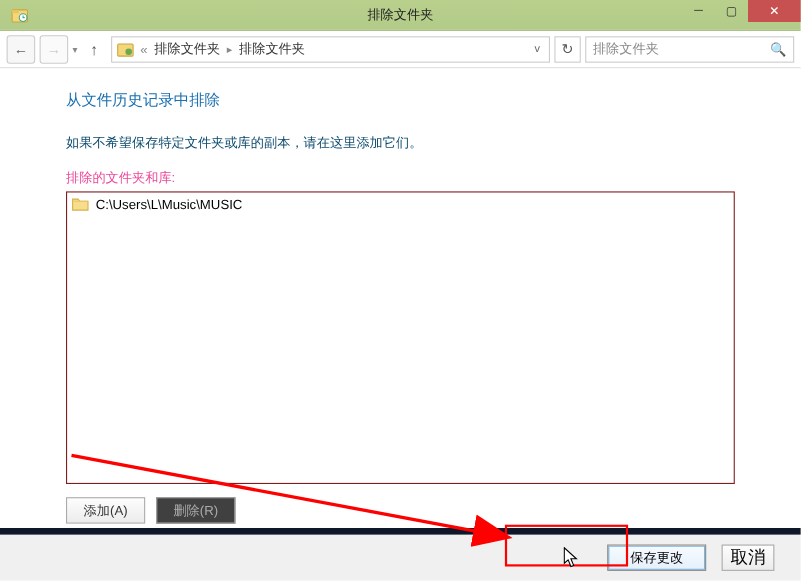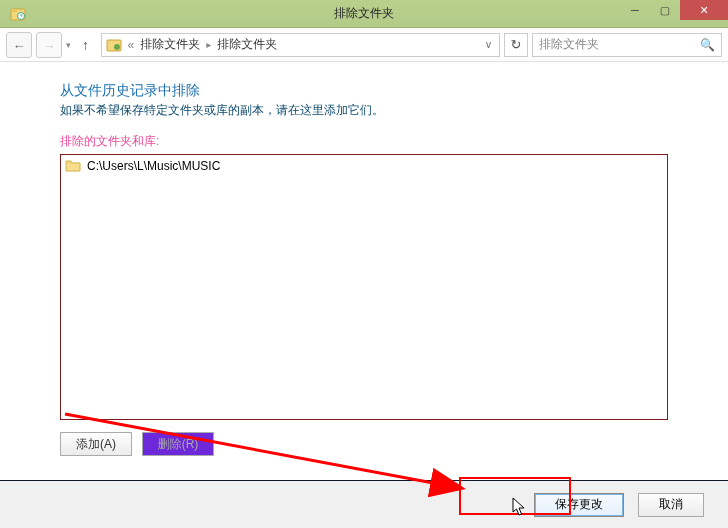--- a/index.html
+++ b/index.html
@@ -17,34 +17,34 @@
 .nav-btn.disabled { color: #ccc; background: #fafafa; }
 .nav-up { width: 22px; height: 22px; border: none; background: transparent; display: flex; align-items: center; justify-content: center; color: #555; font-size: 14px; }
 .address-bar { flex: 1; height: 24px; border: 1px solid #ccc; display: flex; align-items: center; padding: 0 4px; gap: 6px; font-size: 12px; color: #333; }
 .address-bar .crumb-sep { color: #888; font-size: 10px; }
 .addr-dd { margin-left: auto; color: #666; font-size: 10px; padding: 0 4px; }
 .refresh-btn { width: 24px; height: 24px; border: 1px solid #ccc; display: flex; align-items: center; justify-content: center; font-size: 13px; color: #555; }
 .search-box { width: 190px; height: 24px; border: 1px solid #ccc; display: flex; align-items: center; padding: 0 6px; font-size: 12px; color: #888; position: relative; }
 .search-box .search-icon { position: absolute; right: 6px; color: #888; }
 
 .content { padding: 20px 60px 0 60px; }
-.heading { color: #1a6fb0; font-size: 14px; font-weight: normal; margin-bottom: 2px; }
+.heading { color: #1a6fb0; font-size: 14px; font-weight: normal; margin-bottom: 22px; }
 .subtext { font-size: 12px; color: #0c4a6e; margin-bottom: 14px; }
 .label { font-size: 12px; color: #ec4899; margin-bottom: 4px; }
 .listbox { width: 100%; height: 266px; border: 1px solid #7f1d1d; background: #fff; padding: 2px; overflow: auto; }
 .list-item { display: flex; align-items: center; gap: 6px; font-size: 12px; padding: 1px 2px; }
 .folder-svg { width: 16px; height: 16px; flex-shrink: 0; }
 
 .btn-row { margin-top: 12px; display: flex; gap: 10px; }
 .btn { height: 24px; min-width: 72px; border: 1px solid #aaa; background: linear-gradient(#fdfdfd,#ececec); font-size: 12px; color: #333; padding: 0 10px; cursor: pointer; }
-.btn.disabled { color: #aaa; background: #6d28d9; cursor: default; }
+.btn.disabled { color: #aaa; background: #404040; cursor: default; }
 
-.footer { position: absolute; bottom: 0; left: 0; right: 0; height: 48px; background: #f0f0f0; border-top: 1px solid #0f172a; display: flex; align-items: center; justify-content: flex-end; padding-right: 24px; gap: 14px; }
+.footer { position: absolute; bottom: 0; left: 0; right: 0; height: 48px; background: #f0f0f0; border-top: 6px solid #0f172a; display: flex; align-items: center; justify-content: flex-end; padding-right: 24px; gap: 14px; }
 .btn-primary { height: 24px; width: 90px; border: 1px solid #888; background: linear-gradient(#f7fbff,#e4f0fb); box-shadow: 0 0 0 1px #7eb4e0 inset; font-size: 12px; cursor: pointer; }
-.btn-secondary { height: 24px; width: 66px; border: 1px solid #aaa; background: linear-gradient(#fdfdfd,#ececec); font-size: 12px; cursor: pointer; }
+.btn-secondary { height: 24px; width: 48px; border: 1px solid #aaa; background: linear-gradient(#fdfdfd,#ececec); font-size: 16px; cursor: pointer; }
 
 .highlight-box { position: absolute; border: 2px solid #ff0000; pointer-events: none; }
 .arrow-svg { position: absolute; pointer-events: none; }
 
 .cursor { position: absolute; width: 16px; height: 22px; pointer-events: none; }
 
 .shield-icon { width:16px; height:16px; }
 </style>
 </head>
 <body>

